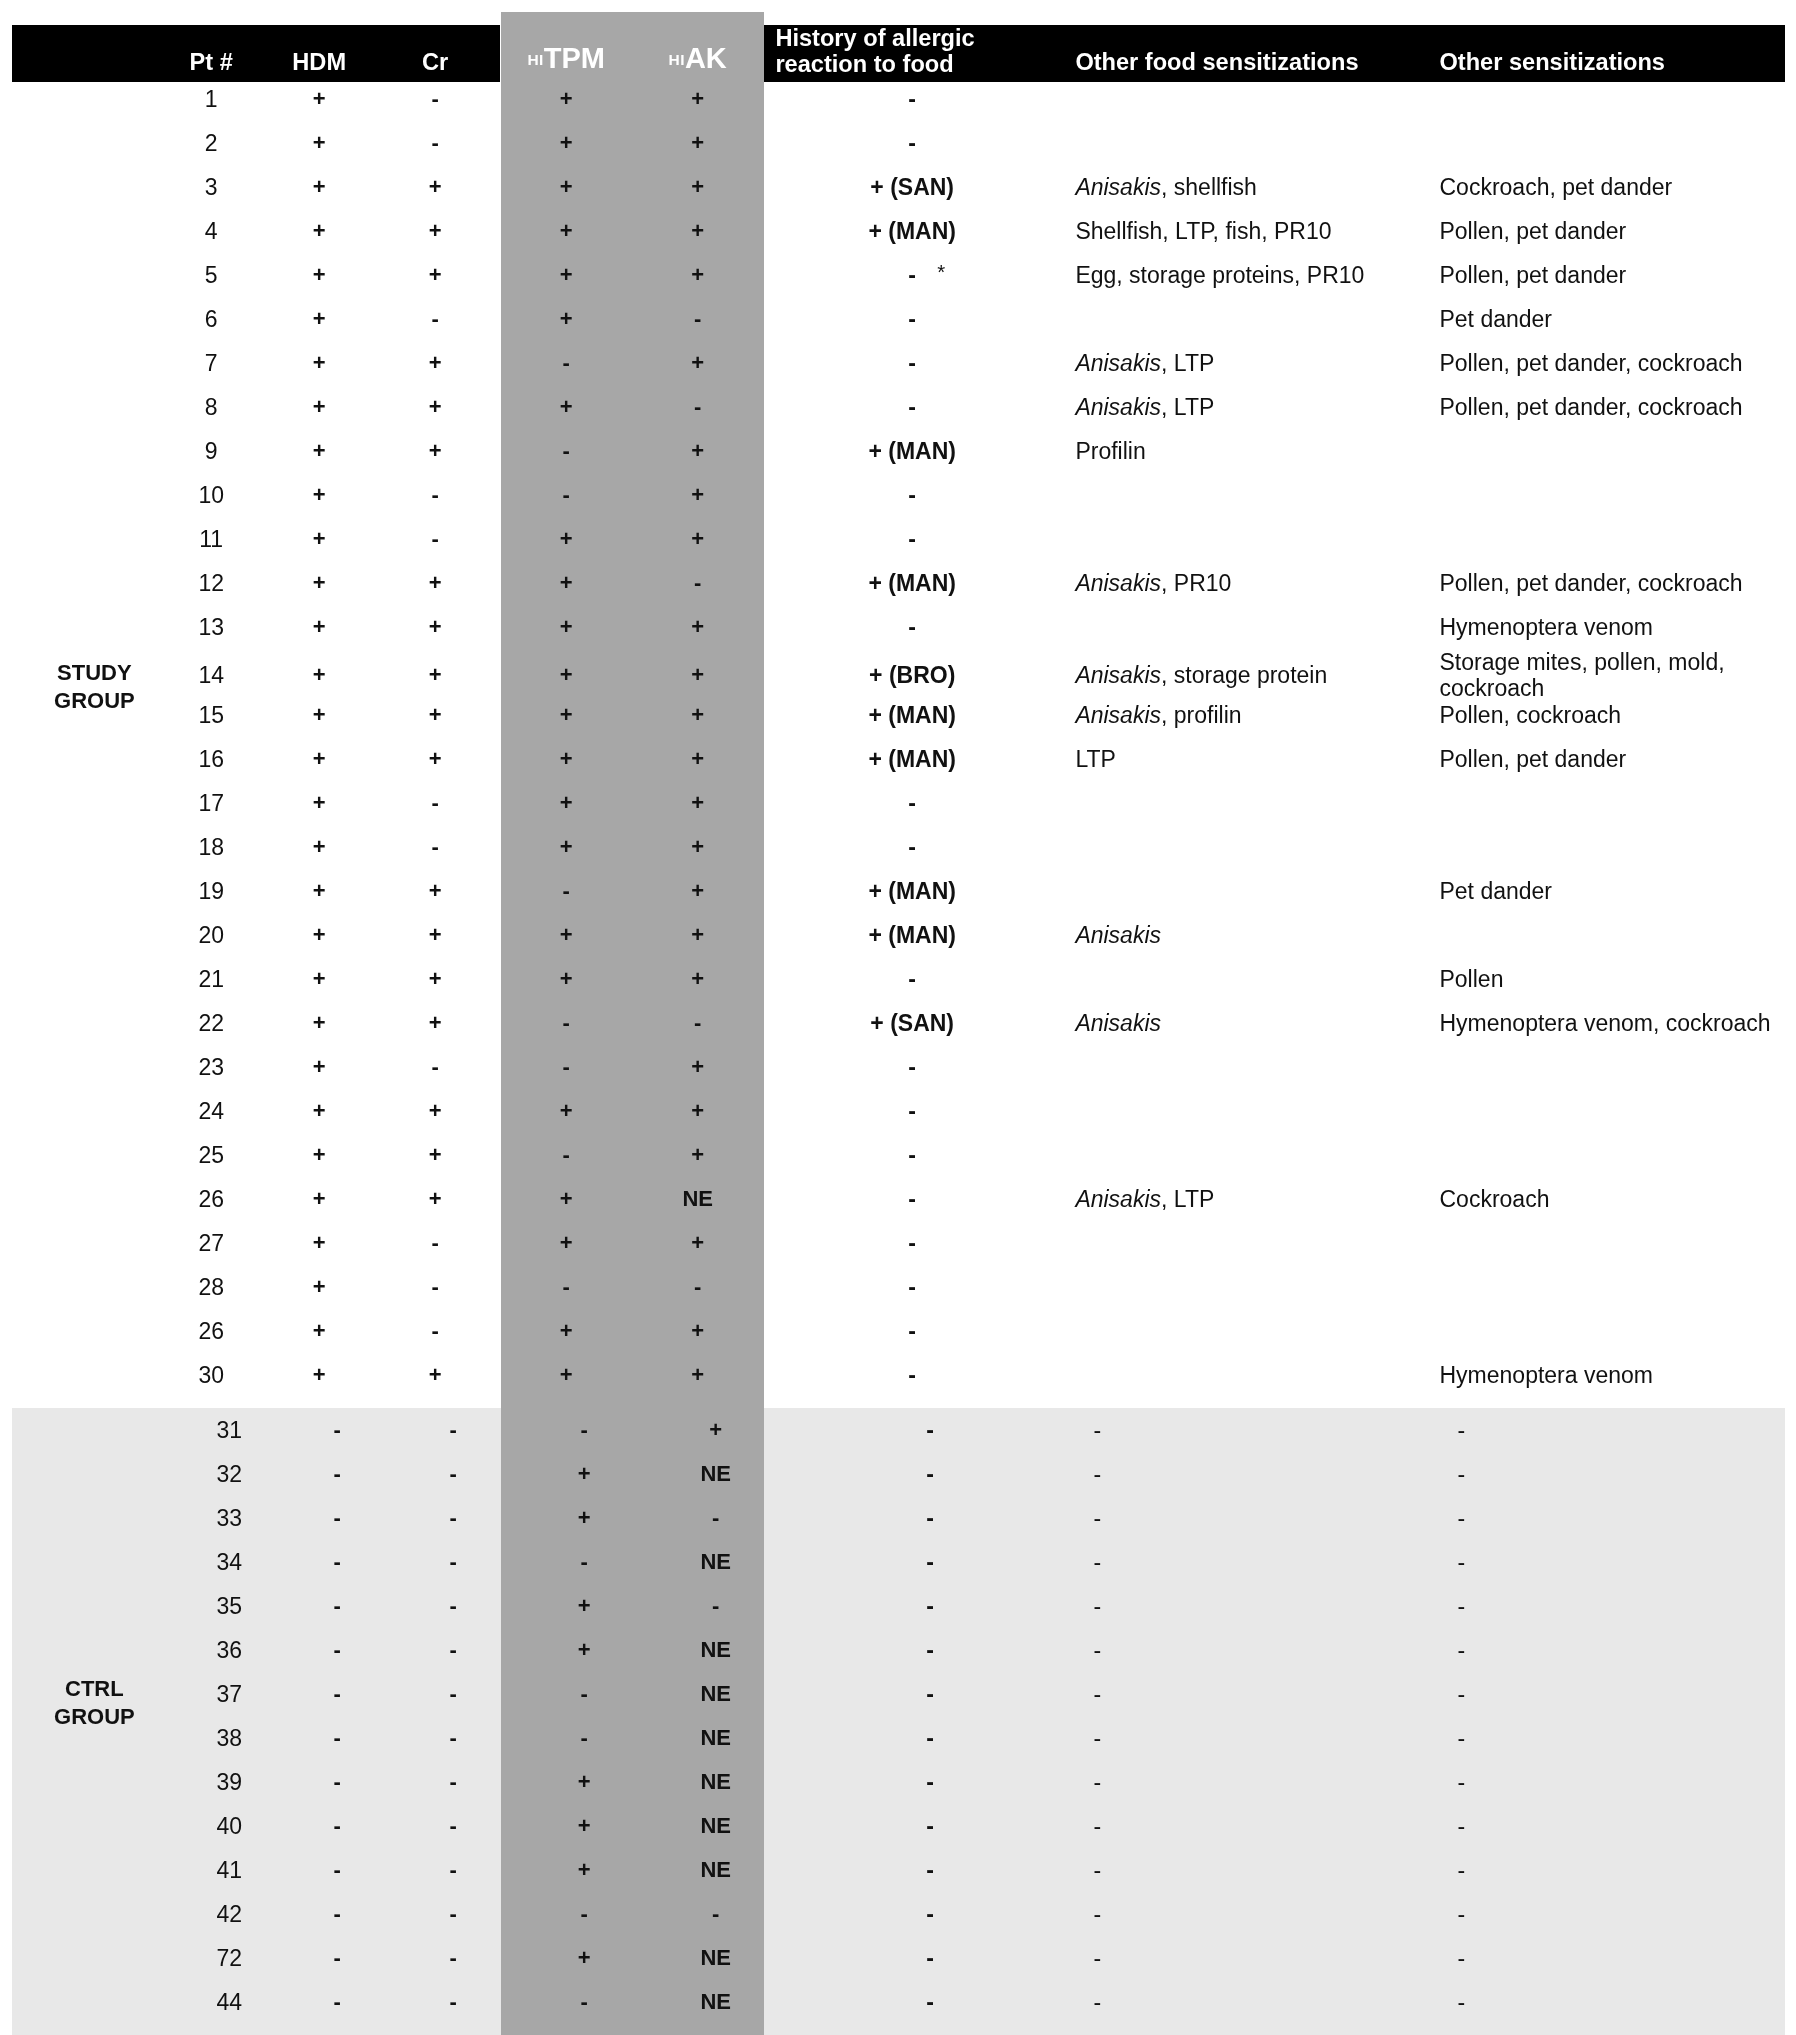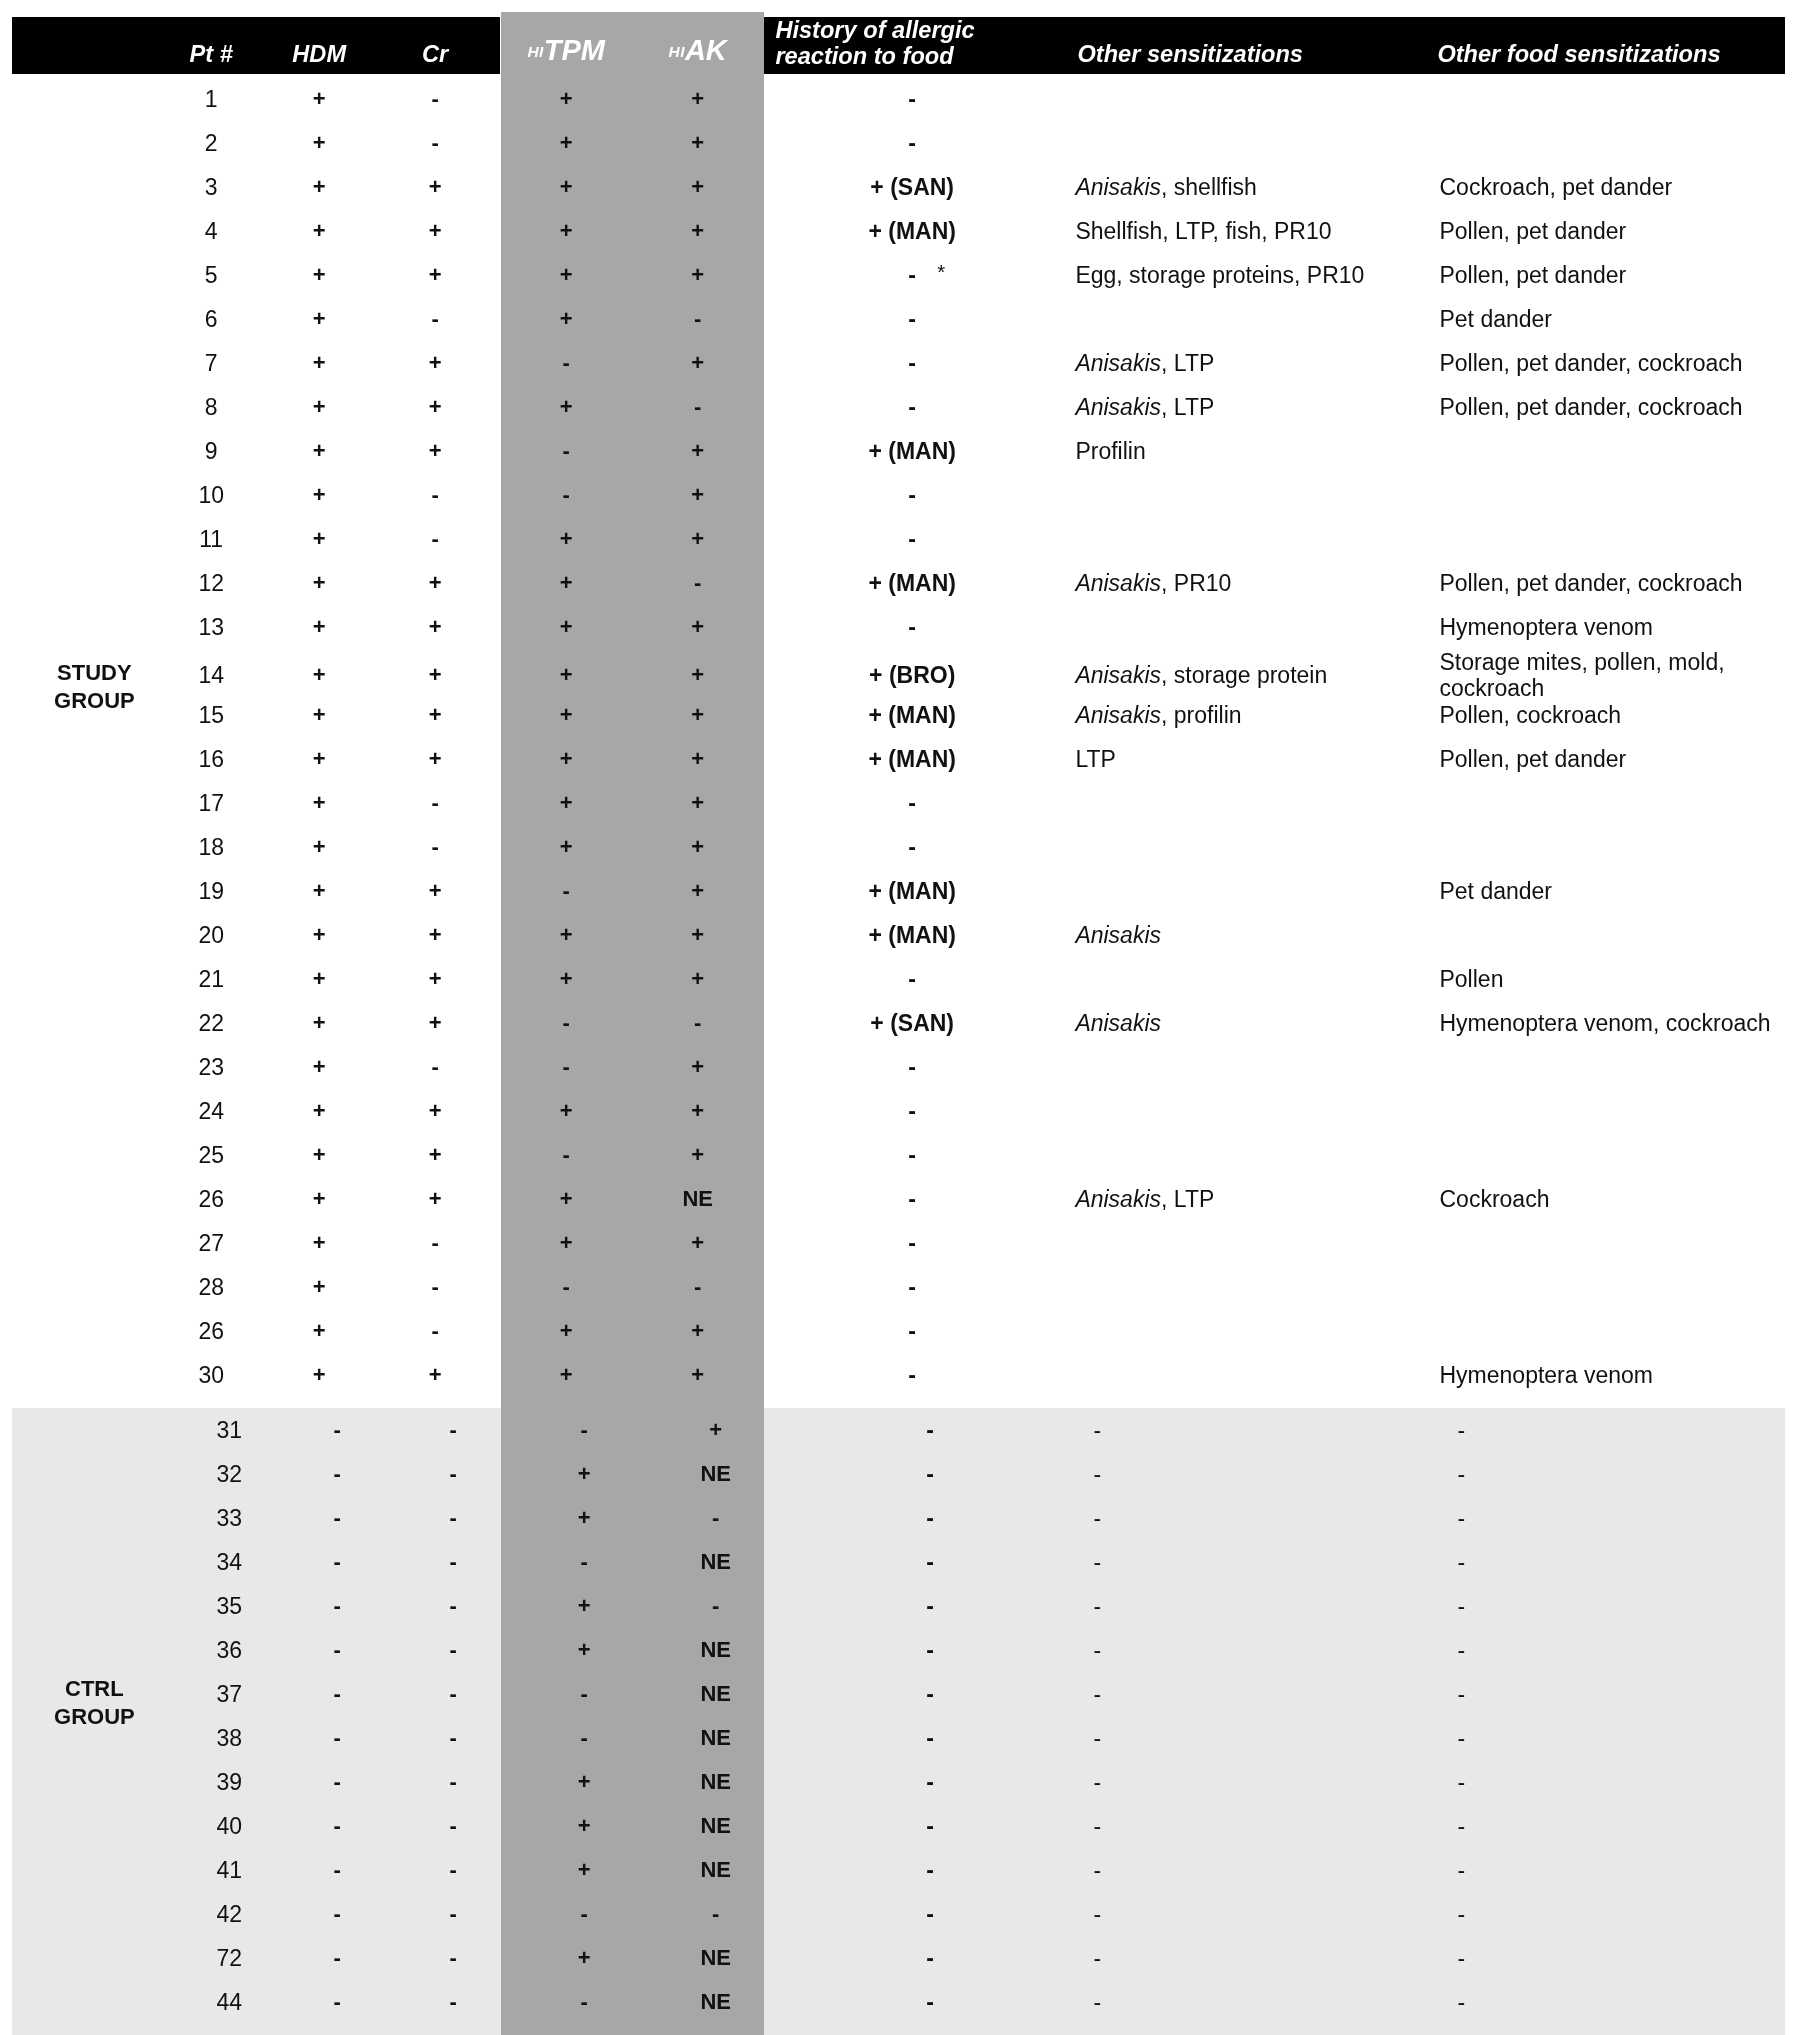--- a/index.html
+++ b/index.html
@@ -9,21 +9,21 @@
     -webkit-font-smoothing:antialiased;
   }
   .page{position:absolute;left:0;top:0;width:1797px;height:2206px;overflow:hidden;}
 
   
   .gray-band{position:absolute;left:501px;top:12.2px;width:263px;height:2186px;z-index:1;}
   
   .ctrl-bg{position:absolute;left:12.2px;top:1408px;width:1773px;height:784px;z-index:0;}
 
   
-  .hdr{position:absolute;left:12.2px;top:17px;width:1544px;height:57px;z-index:2;font-style:italic;}
+  .hdr{position:absolute;left:12.2px;top:25px;width:1544px;height:57px;z-index:2;}
   .hdr-black{position:absolute;top:0;height:57px;background:#000;}
   .hdr-black.left{left:0;width:488px;}
   .hdr-black.right{left:752px;width:1021px;}
   .hdr-cells{position:absolute;left:0;top:0;width:1773px;height:57px;display:grid;
     grid-template-columns:142px 114px 102px 130px 132px 131px 298px 362px 360px;}
   .hcell{display:flex;align-items:flex-end;justify-content:center;padding-bottom:9px;
     color:#fff;font-weight:700;font-size:23.6px;line-height:26px;box-sizing:border-box;}
   .hcell.left-al{justify-content:flex-start;text-align:left;}
   .hcell.hist{padding-left:12.2px;padding-bottom:6.5px;}
   .hcell.food{padding-left:14.2px;}
@@ -74,22 +74,22 @@
           <span class="hi-prefix">HI</span>
           <span>TPM</span>
         </div>
       <div class="hcell allergen">
           <span class="hi-prefix">HI</span>
           <span>AK</span>
         </div>
       <div class="hcell left-al hist">
           <span style="width:252px;display:inline-block;">History of allergic reaction to food</span>
         </div>
+      <div class="hcell left-al food">Other food sensitizations</div>
       <div class="hcell left-al sens">Other sensitizations</div>
-      <div class="hcell left-al food">Other food sensitizations</div>
     </div>
   </header>
 
   <section class="group study">
     <div class="group-label study-label">STUDY GROUP</div>
     <div class="rows">
   <div class="row">
     <div class="cell c-group"></div>
     <div class="cell c-pt">
             <span>1</span>

